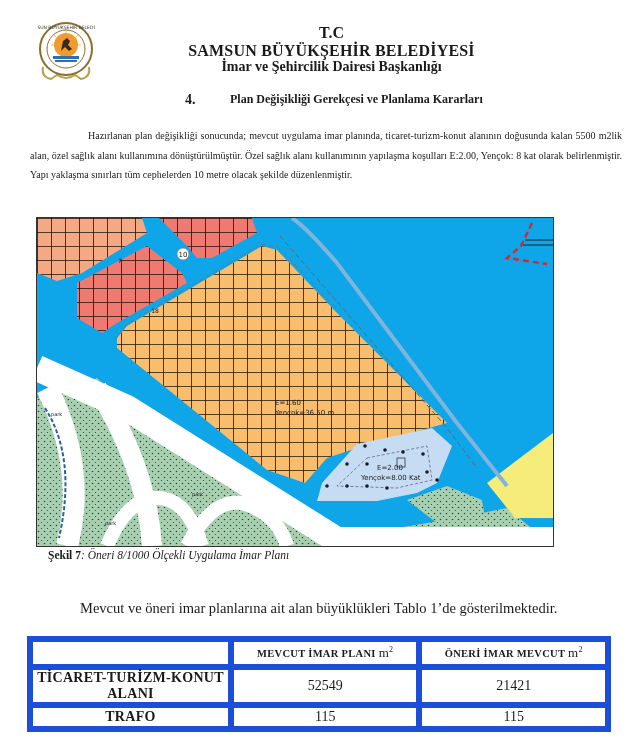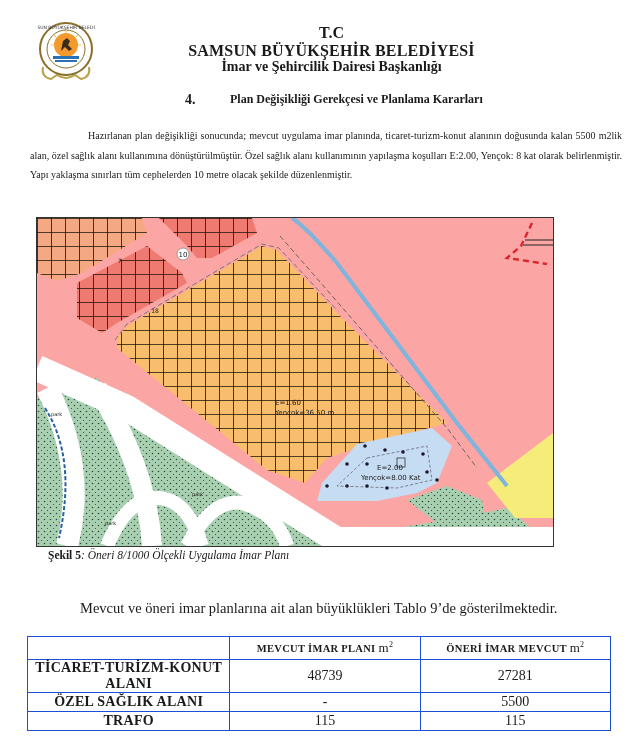--- a/index.html
+++ b/index.html
@@ -16,33 +16,33 @@
 
   #sec-num { left: 185px; top: 92px; font-size: 14px; font-weight: bold; }
   #sec-title { left: 230px; top: 92px; font-size: 12px; font-weight: bold; }
 
   
   #para { left: 30px; top: 126px; width: 592px; font-size: 10px; line-height: 19.5px;
           text-align: justify; text-indent: 58px; }
 
   
   #map-frame { left: 36px; top: 217px; width: 516px; height: 328px; border: 1px solid #333;
-               overflow: hidden; background: #fca5a5; }
+               overflow: hidden; background: #0ea5e9; }
   #map-frame svg { display: block; }
 
   #caption { left: 48px; top: 549px; font-size: 11.5px; }
   #caption .cap-label { font-weight: bold; }
   #caption .cap-text { font-style: italic; }
 
   #table-intro { left: 80px; top: 600px; font-size: 14.5px; }
 
   
   #area-table { left: 27px; top: 636px; width: 584px; border-collapse: collapse;
                 font-size: 13px; }
-  #area-table td, #area-table th { border: 1px solid #1d4ed8; height: 18px; padding: 0;
+  #area-table td, #area-table th { border: 6px solid #1d4ed8; height: 18px; padding: 0;
                 text-align: center; }
   #area-table th { font-weight: bold; font-size: 10.5px; letter-spacing: 0.3px; height: 22px; }
   #area-table th .unit { font-weight: normal; font-size: 13px; }
   #area-table th sup { font-size: 8px; }
   #area-table td.rowlabel { font-weight: bold; font-size: 14px; letter-spacing: 0.3px; }
   #area-table td.val { font-size: 14px; }
   .c1 { width: 202px; } .c2 { width: 190px; } .c3 { width: 190px; }
 </style>
 </head>
 <body>
@@ -165,41 +165,36 @@
       <text x="340" y="252" font-size="7">E=2.00</text>
       <text x="324" y="262" font-size="7">Yençok=8.00 Kat</text>
       <text x="14" y="198" font-size="5">park</text>
       <text x="68" y="307" font-size="5">park</text>
       <text x="155" y="278" font-size="5">park</text>
     </g>
   </svg>
 </div>
 
 <div id="caption" class="abs">
-  <span class="cap-label">Şekil 5</span><span class="cap-text">: Öneri 8/1000 Ölçekli Uygulama İmar Planı</span>
+  <span class="cap-label">Şekil 7</span><span class="cap-text">: Öneri 8/1000 Ölçekli Uygulama İmar Planı</span>
 </div>
 
-<div id="table-intro" class="abs">Mevcut ve öneri imar planlarına ait alan büyüklükleri Tablo 9’de gösterilmektedir.</div>
+<div id="table-intro" class="abs">Mevcut ve öneri imar planlarına ait alan büyüklükleri Tablo 1’de gösterilmektedir.</div>
 
 <table id="area-table" class="abs">
   <tbody>
       <tr>
     <th class="c1"></th>
     <th class="c2"><span>MEVCUT İMAR PLANI</span> <span class="unit"><span>m</span><sup>2</sup></span></th>
     <th class="c3"><span>ÖNERİ İMAR MEVCUT</span> <span class="unit"><span>m</span><sup>2</sup></span></th>
   </tr>
   <tr>
     <td class="rowlabel">TİCARET-TURİZM-KONUT ALANI</td>
-    <td class="val">48739</td>
-    <td class="val">27281</td>
-  </tr>
-  <tr>
-    <td class="rowlabel">ÖZEL SAĞLIK ALANI</td>
-    <td class="val">-</td>
-    <td class="val">5500</td>
+    <td class="val">52549</td>
+    <td class="val">21421</td>
   </tr>
   <tr>
     <td class="rowlabel">TRAFO</td>
     <td class="val">115</td>
     <td class="val">115</td>
   </tr>
 </tbody>
   </table>
 
 </body></html>

